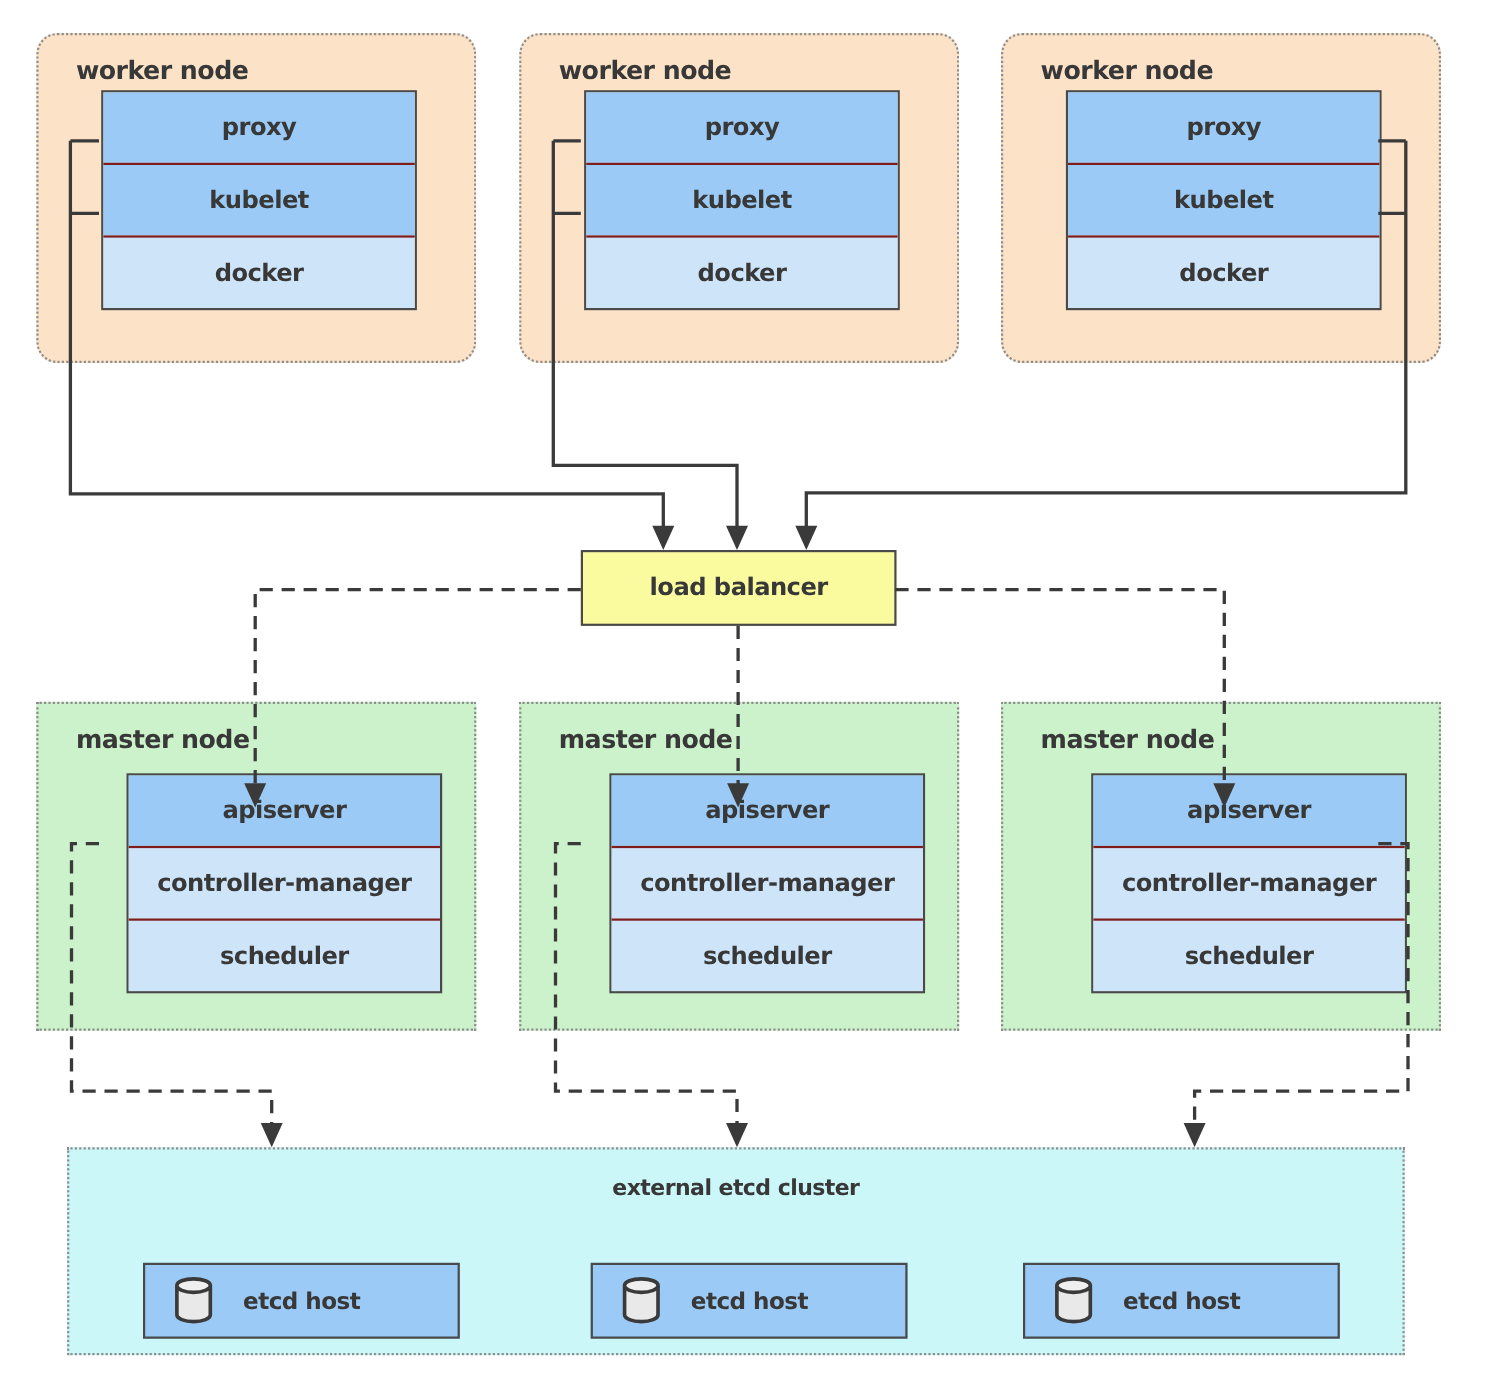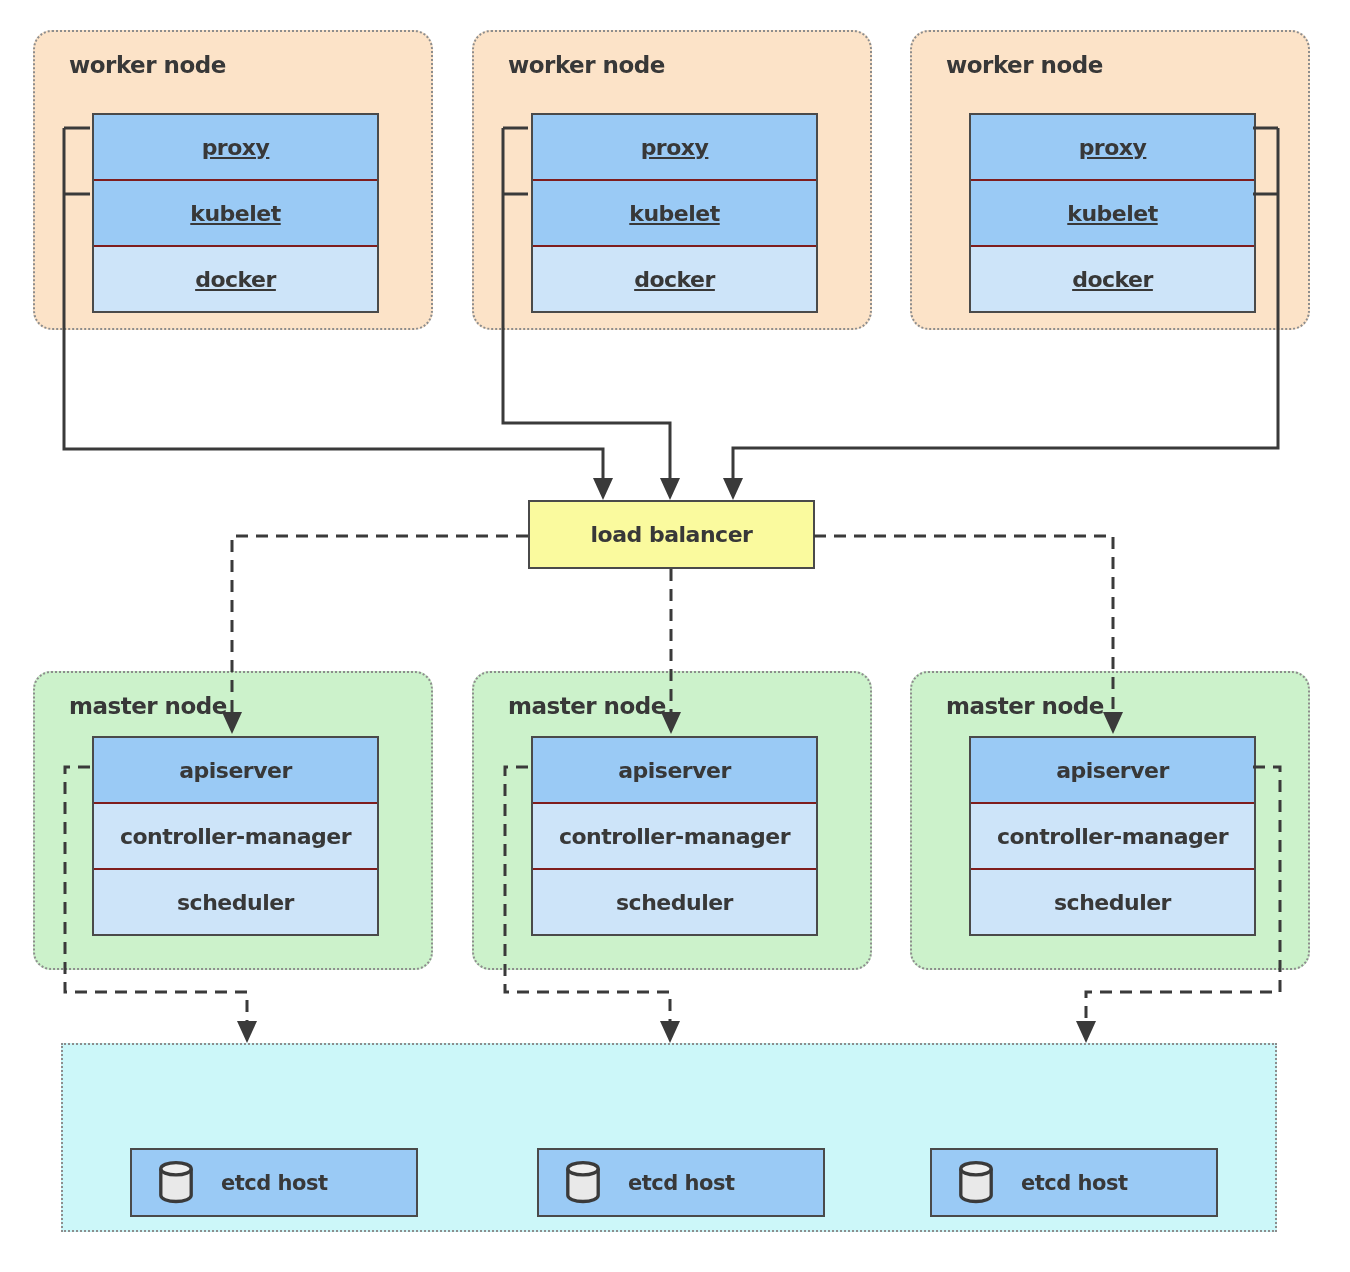--- a/index.html
+++ b/index.html
@@ -2,25 +2,25 @@
 <html style="--worker_bg: #fce3c8; --master_bg: #ccf2cb; --etcd_bg: #ccf7f9; --primary_box: #9acaf5; --secondary_box: #cde4f9; --load_balancer_bg: #fafa9e; --line: #3a3a3a;"><head>
 <meta charset="utf-8">
 <style>
   html,body{margin:0;padding:0;background:#ffffff;}
   .canvas{
     position:relative;width:1350px;height:1272px;background:#ffffff;overflow:hidden;
     font-family:"DejaVu Sans","Liberation Sans",sans-serif;font-weight:700;color:#383838;
   }
   .group{position:absolute;width:400px;border:2px dotted #8d8d8d;box-sizing:border-box;}
   .group.worker{top:30px;height:300px;background:var(--worker_bg);border-radius:19px;}
-  .group.master{top:671px;height:299px;background:var(--master_bg);border-radius:18px;}
+  .group.master{top:638px;height:299px;background:var(--master_bg);}
   .group-label{position:absolute;left:34px;top:20px;font-size:23px;letter-spacing:-0.5px;white-space:nowrap;}
   .stack{position:absolute;left:57px;width:287px;height:200px;border:2px solid #4a4a4a;box-sizing:border-box;display:flex;flex-direction:column;}
-  .worker .stack{top:81px;text-decoration:underline;}
-  .master .stack{top:63px;}
+  .worker .stack{top:50px;}
+  .master .stack{top:63px;margin-left:23px;}
   .row{flex:1;display:flex;align-items:center;justify-content:center;font-size:22px;letter-spacing:-0.5px;}
   .row + .row{border-top:2px solid #7f1d1d;}
   .row.primary{background:var(--primary_box);}
   .row.secondary{background:var(--secondary_box);}
   .lb{
     position:absolute;left:528px;top:500px;width:287px;height:69px;background:var(--load_balancer_bg);
     border:2px solid #4a4a4a;box-sizing:border-box;display:flex;align-items:center;justify-content:center;
     font-size:22px;letter-spacing:-0.5px;
   }
   .etcd{
@@ -93,20 +93,21 @@
   <div class="group master" style="left:910px">
     <div class="group-label">master node</div>
     <div class="stack">
       <div class="row primary">apiserver</div>
       <div class="row secondary">controller-manager</div>
       <div class="row secondary">scheduler</div>
     </div>
   </div>
 
   <div class="etcd">
+    <div class="etcd-title">external etcd cluster</div>
 
     <div class="etcd-host" style="left:67px">
       <svg width="38" height="45" viewBox="0 0 40 47">
         <path d="M4 9 v28 a16 6.5 0 0 0 32 0 v-28" fill="#e9e9e9" stroke="#3a3a3a" stroke-width="3.5"></path>
         <ellipse cx="20" cy="9" rx="16" ry="6.5" fill="#efefef" stroke="#3a3a3a" stroke-width="3.5"></ellipse>
       </svg>
       <span>etcd host</span>
     </div>
 
     <div class="etcd-host" style="left:474px">

